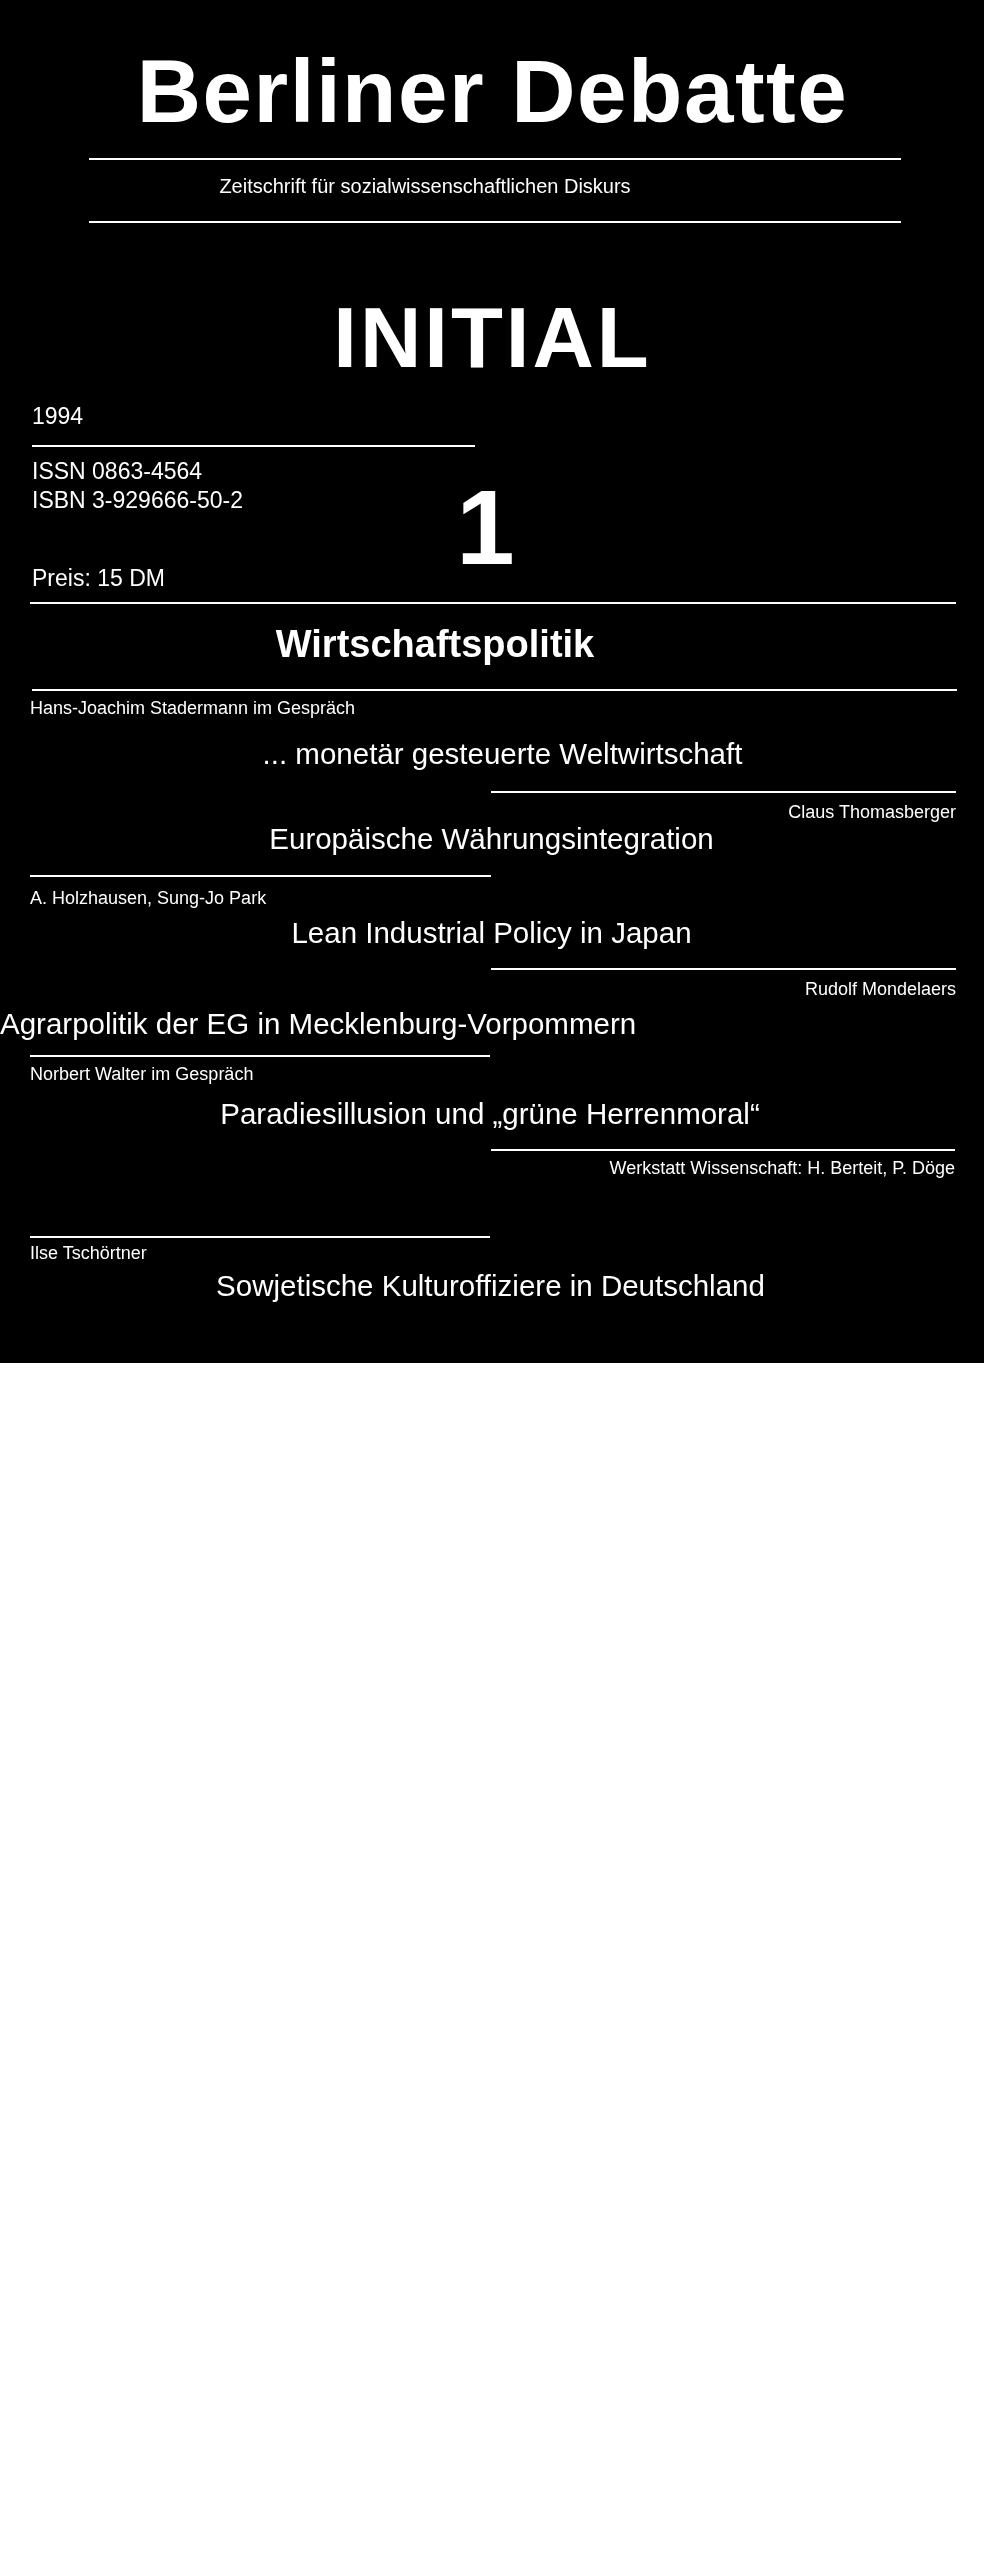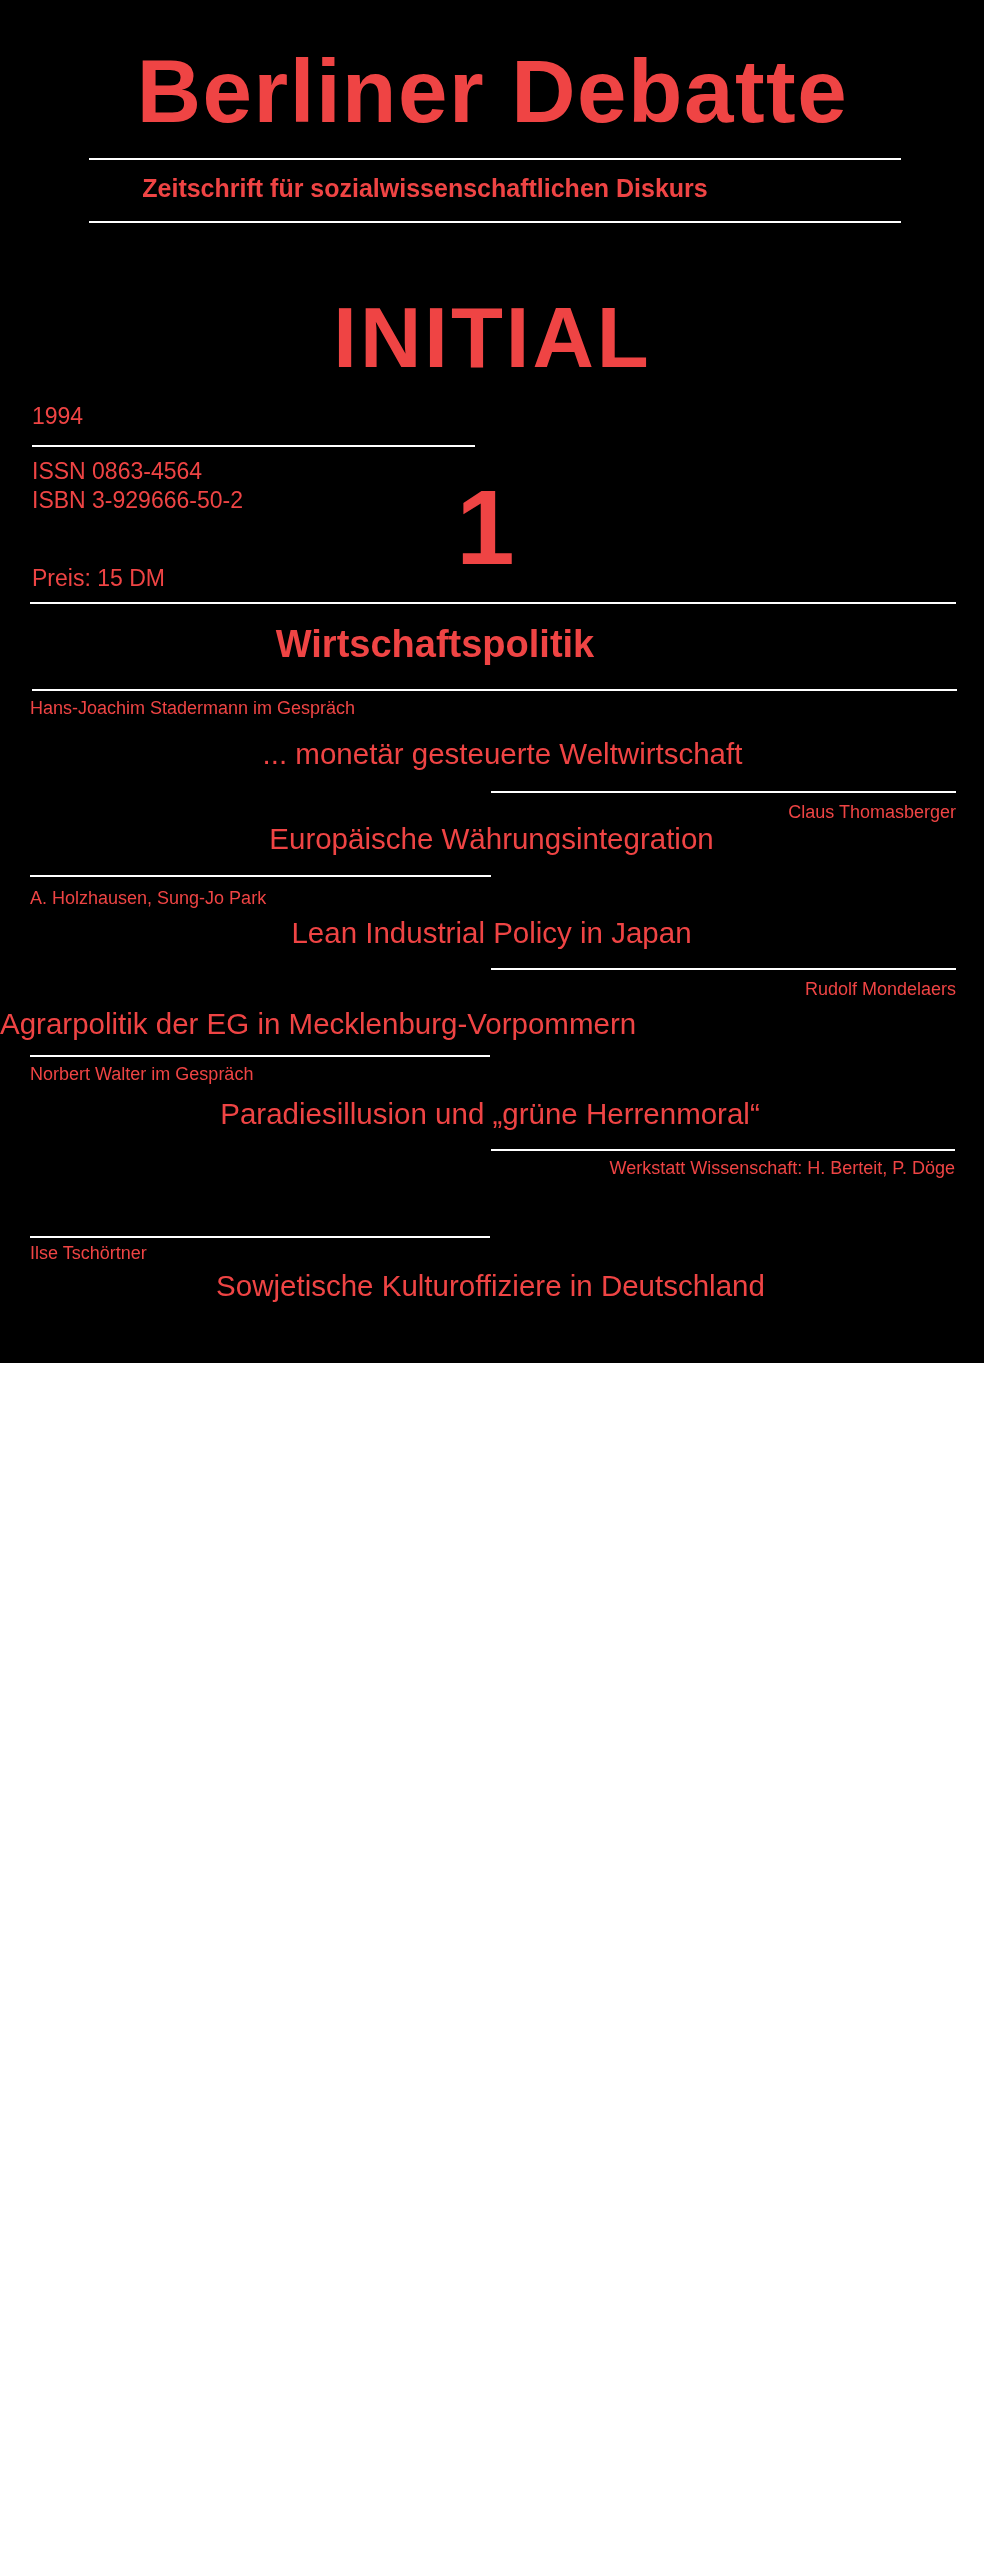--- a/index.html
+++ b/index.html
@@ -1,30 +1,30 @@
 <!DOCTYPE html>
 <html style="font-size:12px"><head>
 <meta charset="utf-8">
 <style>
   html,body{margin:0;padding:0;}
   body{width:985px;height:2576px;background:#ffffff;position:relative;overflow:hidden;
        font-family:"Liberation Sans", sans-serif;}
   .cover{position:absolute;left:0;top:0;width:985px;height:1363px;background:#000000;}
-  .t{position:absolute;color:#ef4444;white-space:nowrap;line-height:1;}
+  .t{position:absolute;color:#ffffff;white-space:nowrap;line-height:1;}
   .rule{position:absolute;height:2.3px;background:#ffffff;}
 </style>
 </head>
 <body>
 
 <div class="cover">
 
   <div class="t" style="left:0;width:985px;text-align:center;top:47px;font-size:89px;font-weight:bold;letter-spacing:1.5px;">Berliner Debatte</div>
   <div class="rule" style="left:89px;width:812px;top:158px;"></div>
 
-  <div class="t" style="left:0;width:850px;text-align:center;top:176px;font-size:25px;font-weight:bold;">Zeitschrift für sozialwissenschaftlichen Diskurs</div>
+  <div class="t" style="left:0;width:850px;text-align:center;top:176px;font-size:20px;font-weight:normal;">Zeitschrift für sozialwissenschaftlichen Diskurs</div>
   <div class="rule" style="left:89px;width:812px;top:221px;"></div>
 
   <div class="t" style="left:0;width:985px;text-align:center;top:247px;font-size:85px;font-weight:bold;letter-spacing:3px;margin-top:48px;">INITIAL</div>
 
   <div class="t" style="left:32px;top:405px;font-size:23px;">1994</div>
   <div class="rule" style="left:32px;width:443px;top:445px;"></div>
   <div class="t" style="left:32px;top:460px;font-size:23px;">ISSN 0863-4564</div>
   <div class="t" style="left:32px;top:489px;font-size:23px;">ISBN 3-929666-50-2</div>
   <div class="t" style="left:455px;width:61px;text-align:center;top:475px;font-size:105px;font-weight:bold;">1</div>
   <div class="t" style="left:32px;top:567px;font-size:23px;">Preis: 15 DM</div>

